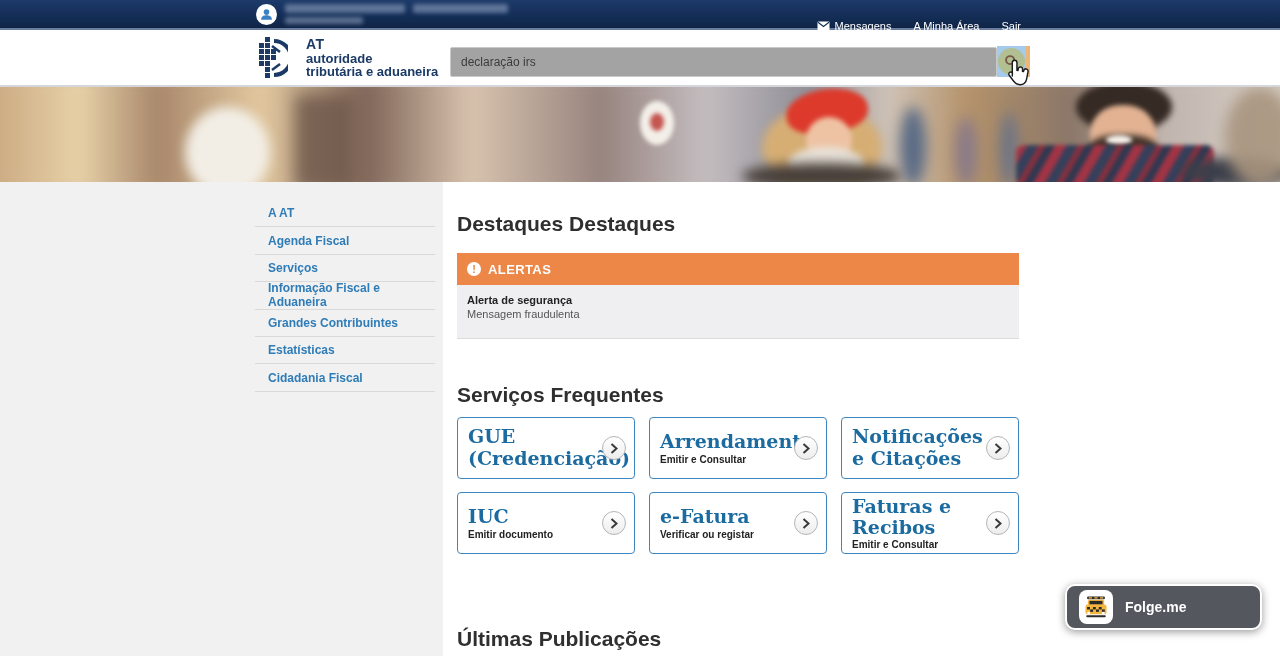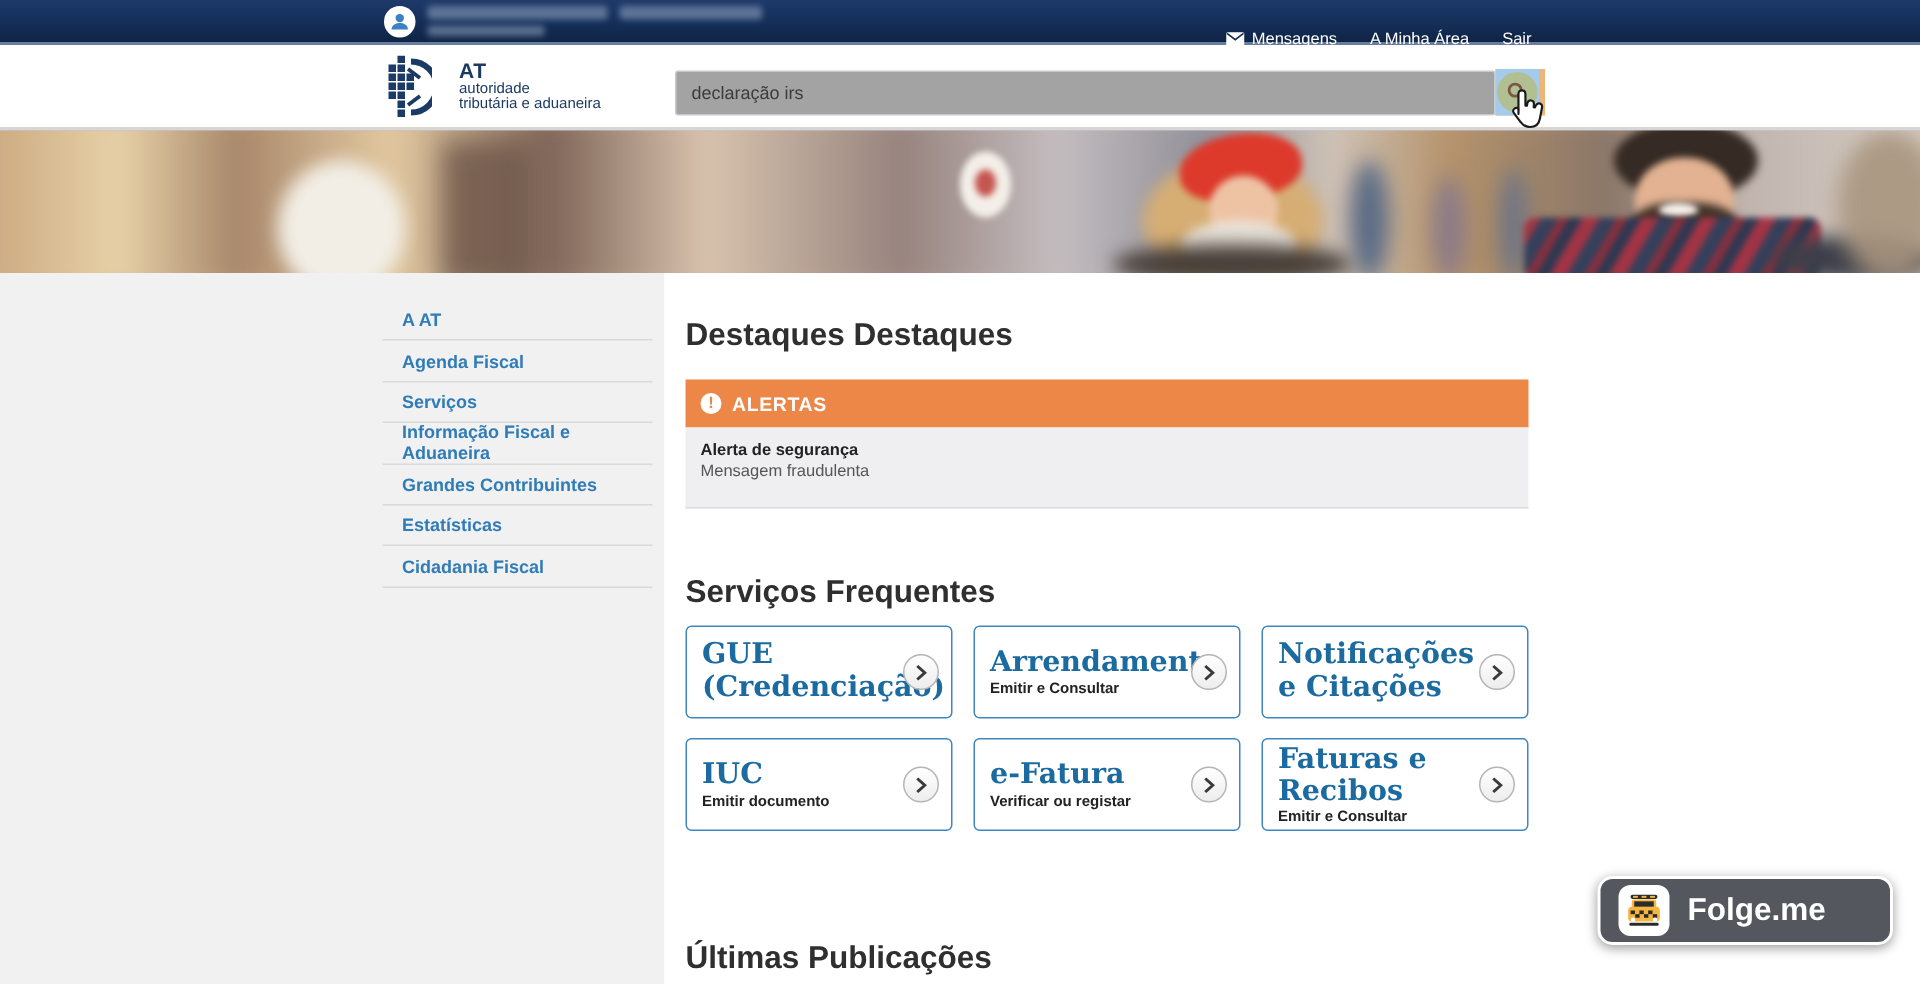--- a/index.html
+++ b/index.html
@@ -17,21 +17,21 @@
   .redacted { background:rgba(180,195,220,.45); border-radius:2px; filter:blur(2px); }
   .topbar-links { position:absolute; right:259px; top:12px; height:28px; display:flex;
                   align-items:center; gap:22px; }
   .toplink { color:#fff; font-size:11px; display:flex; align-items:center; gap:5px; cursor:pointer; }
 
   
   .header { position:absolute; left:0; top:32px; width:1280px; height:53px; background:#fff; }
   .logo { position:absolute; left:256px; top:5px; display:flex; align-items:center; gap:18px; }
   .logo-text { color:#1b3a66; line-height:1.05; }
   .logo-text .l1 { font-size:14px; font-weight:bold; letter-spacing:.5px; }
-  .logo-text .l2, .logo-text .l3 { font-size:10px; font-weight:normal; }
+  .logo-text .l2, .logo-text .l3 { font-size:13px; font-weight:bold; }
   .search-input { position:absolute; left:450px; top:15px; width:547px; height:30px;
                   background:#a3a3a3; border:1px solid #c9c9c9; border-radius:2px;
                   font-size:12px; color:#3c3c3c; padding:0 10px;
                   font-family:"Liberation Sans", sans-serif; }
   .search-btn { position:absolute; left:997px; top:14px; width:33px; height:31px;
                 background:#edb679; border:none; padding:0; cursor:pointer; }
   .click-highlight { position:absolute; left:0; top:0; width:29px; height:31px; background:#a5cbec; }
   .highlight-circle { position:absolute; left:1px; top:2px; width:27px; height:27px;
                       border-radius:50%; background:#b2bf92; display:flex;
                       align-items:center; justify-content:center; }
@@ -85,21 +85,21 @@
           background:linear-gradient(180deg,#fff,#ededed); display:flex;
           align-items:center; justify-content:center; }
 
   
   .folge { position:absolute; left:1065px; top:584px; width:197px; height:46px;
            background:#54575d; border:2px solid #fff; border-radius:10px;
            box-shadow:0 2px 8px rgba(0,0,0,.4); display:flex; align-items:center;
            gap:12px; padding:0 12px; z-index:40; }
   .folge-icon { width:34px; height:34px; background:#fff; border-radius:8px;
                 display:flex; align-items:center; justify-content:center; }
-  .folge-label { color:#fff; font-size:21px; font-weight:bold; }
+  .folge-label { color:#fff; font-size:14px; font-weight:bold; }
 </style>
 </head>
 <body>
 
 <div id="screen">
 
   <div class="topbar">
     <div class="user-wrap">
       <div class="avatar">
         <svg width="15" height="15" viewBox="0 0 16 16">

